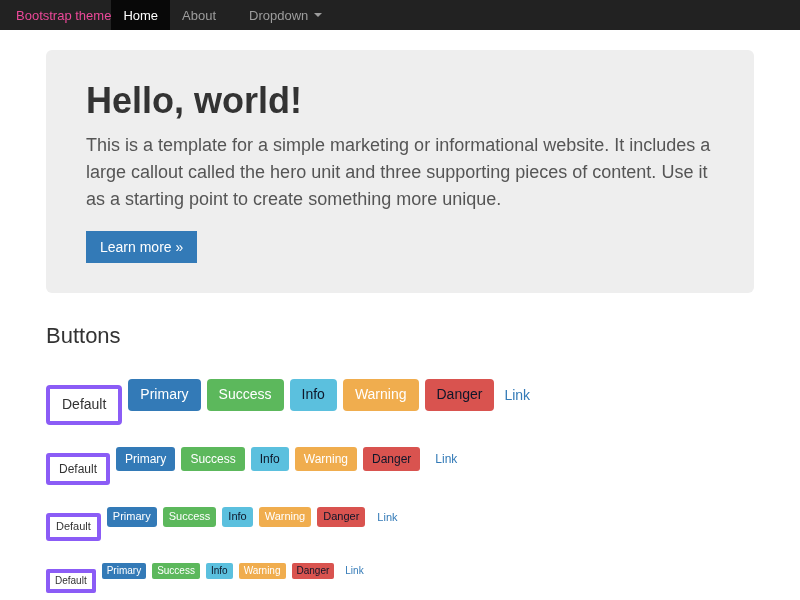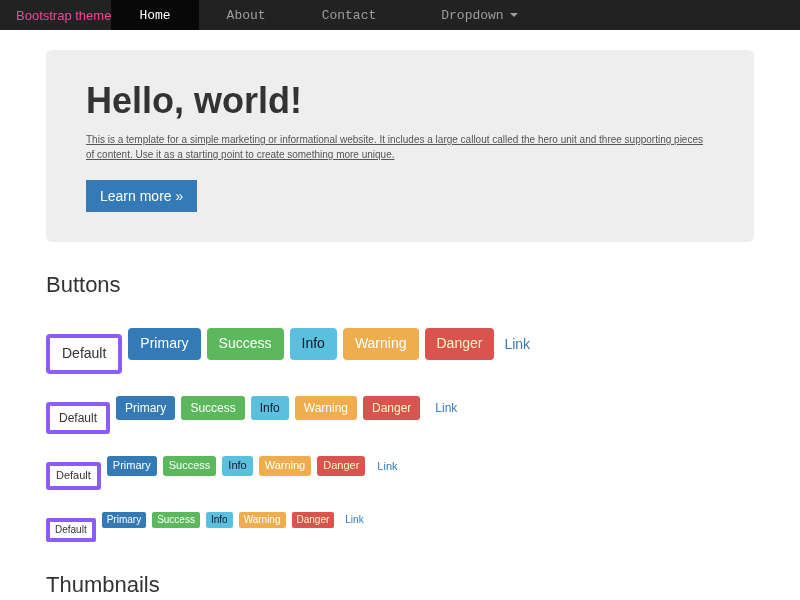--- a/index.html
+++ b/index.html
@@ -20,27 +20,26 @@
     }
     .nav-items {
       display: flex;
       gap: 0;
       height: 100%;
       align-items: center;
     }
     .nav-item {
       color: #9d9d9d;
       font-size: 13px;
-      padding: 0 28px;
+      padding: 0 12px;
       height: 30px;
       display: flex;
       align-items: center;
       cursor: pointer;
       text-decoration: none;
-      font-family: Liberation Mono, monospace;
     }
     .nav-item.active {
       background: #080808;
       color: #fff;
     }
     .nav-dropdown {
       display: flex;
       align-items: center;
       gap: 4px;
       margin-left: 9px;
@@ -69,25 +68,24 @@
       padding: 30px 40px 30px 40px;
       margin-bottom: 30px;
     }
     .hero h1 {
       font-size: 36px;
       font-weight: bold;
       margin-bottom: 10px;
       color: #333;
     }
     .hero p {
-      font-size: 10px;
+      font-size: 18px;
       color: #555;
       margin-bottom: 18px;
       line-height: 1.5;
-      text-decoration: underline;
     }
     .btn-hero {
       background: #337ab7;
       color: #fff;
       border: none;
       padding: 8px 14px;
       border-radius: 0;
       font-size: 14px;
       cursor: pointer;
     }
@@ -117,21 +115,21 @@
       cursor: pointer;
       font-size: 14px;
       padding: 6px 12px;
       line-height: 1.4;
     }
     .btn-default { background: #fff; color: #333; border: 4px solid #8b5cf6; margin-top: 20px; }
     .btn-primary { background: #337ab7; color: #fff; }
     .btn-success { background: #5cb85c; color: #fff; }
     .btn-info { background: #5bc0de; color: #0f172a; }
     .btn-warning { background: #f0ad4e; color: #fff; }
-    .btn-danger { background: #d9534f; color: #fef9c3; text-align: center; }
+    .btn-danger { background: #d9534f; color: #0f172a; text-align: center; }
     .btn-link { background: none; color: #337ab7; border: none; padding: 6px 4px; cursor: pointer; text-decoration: none; font-size: 14px; }
 
     
     .btn-sm { font-size: 12px; padding: 4px 9px; border-radius: 3px; }
     .btn-xs { font-size: 11px; padding: 2px 6px; border-radius: 3px; }
     .btn-xxs { font-size: 10px; padding: 1px 5px; border-radius: 2px; }
 
     
     .thumbnails-section { margin-bottom: 30px; }
     .thumbnail {
@@ -148,21 +146,20 @@
     }
   </style>
 </head>
 <body>
 
 <nav class="navbar">
   <a class="navbar-brand">Bootstrap theme</a>
   <div class="nav-items">
     <a class="nav-item active">Home</a>
     <a class="nav-item">About</a>
-    <a class="nav-item">Contact</a>
     <a class="nav-item">
       <span class="nav-dropdown">
         Dropdown <span class="caret"></span>
       </span>
     </a>
   </div>
 </nav>
 
 <div class="container">
 

